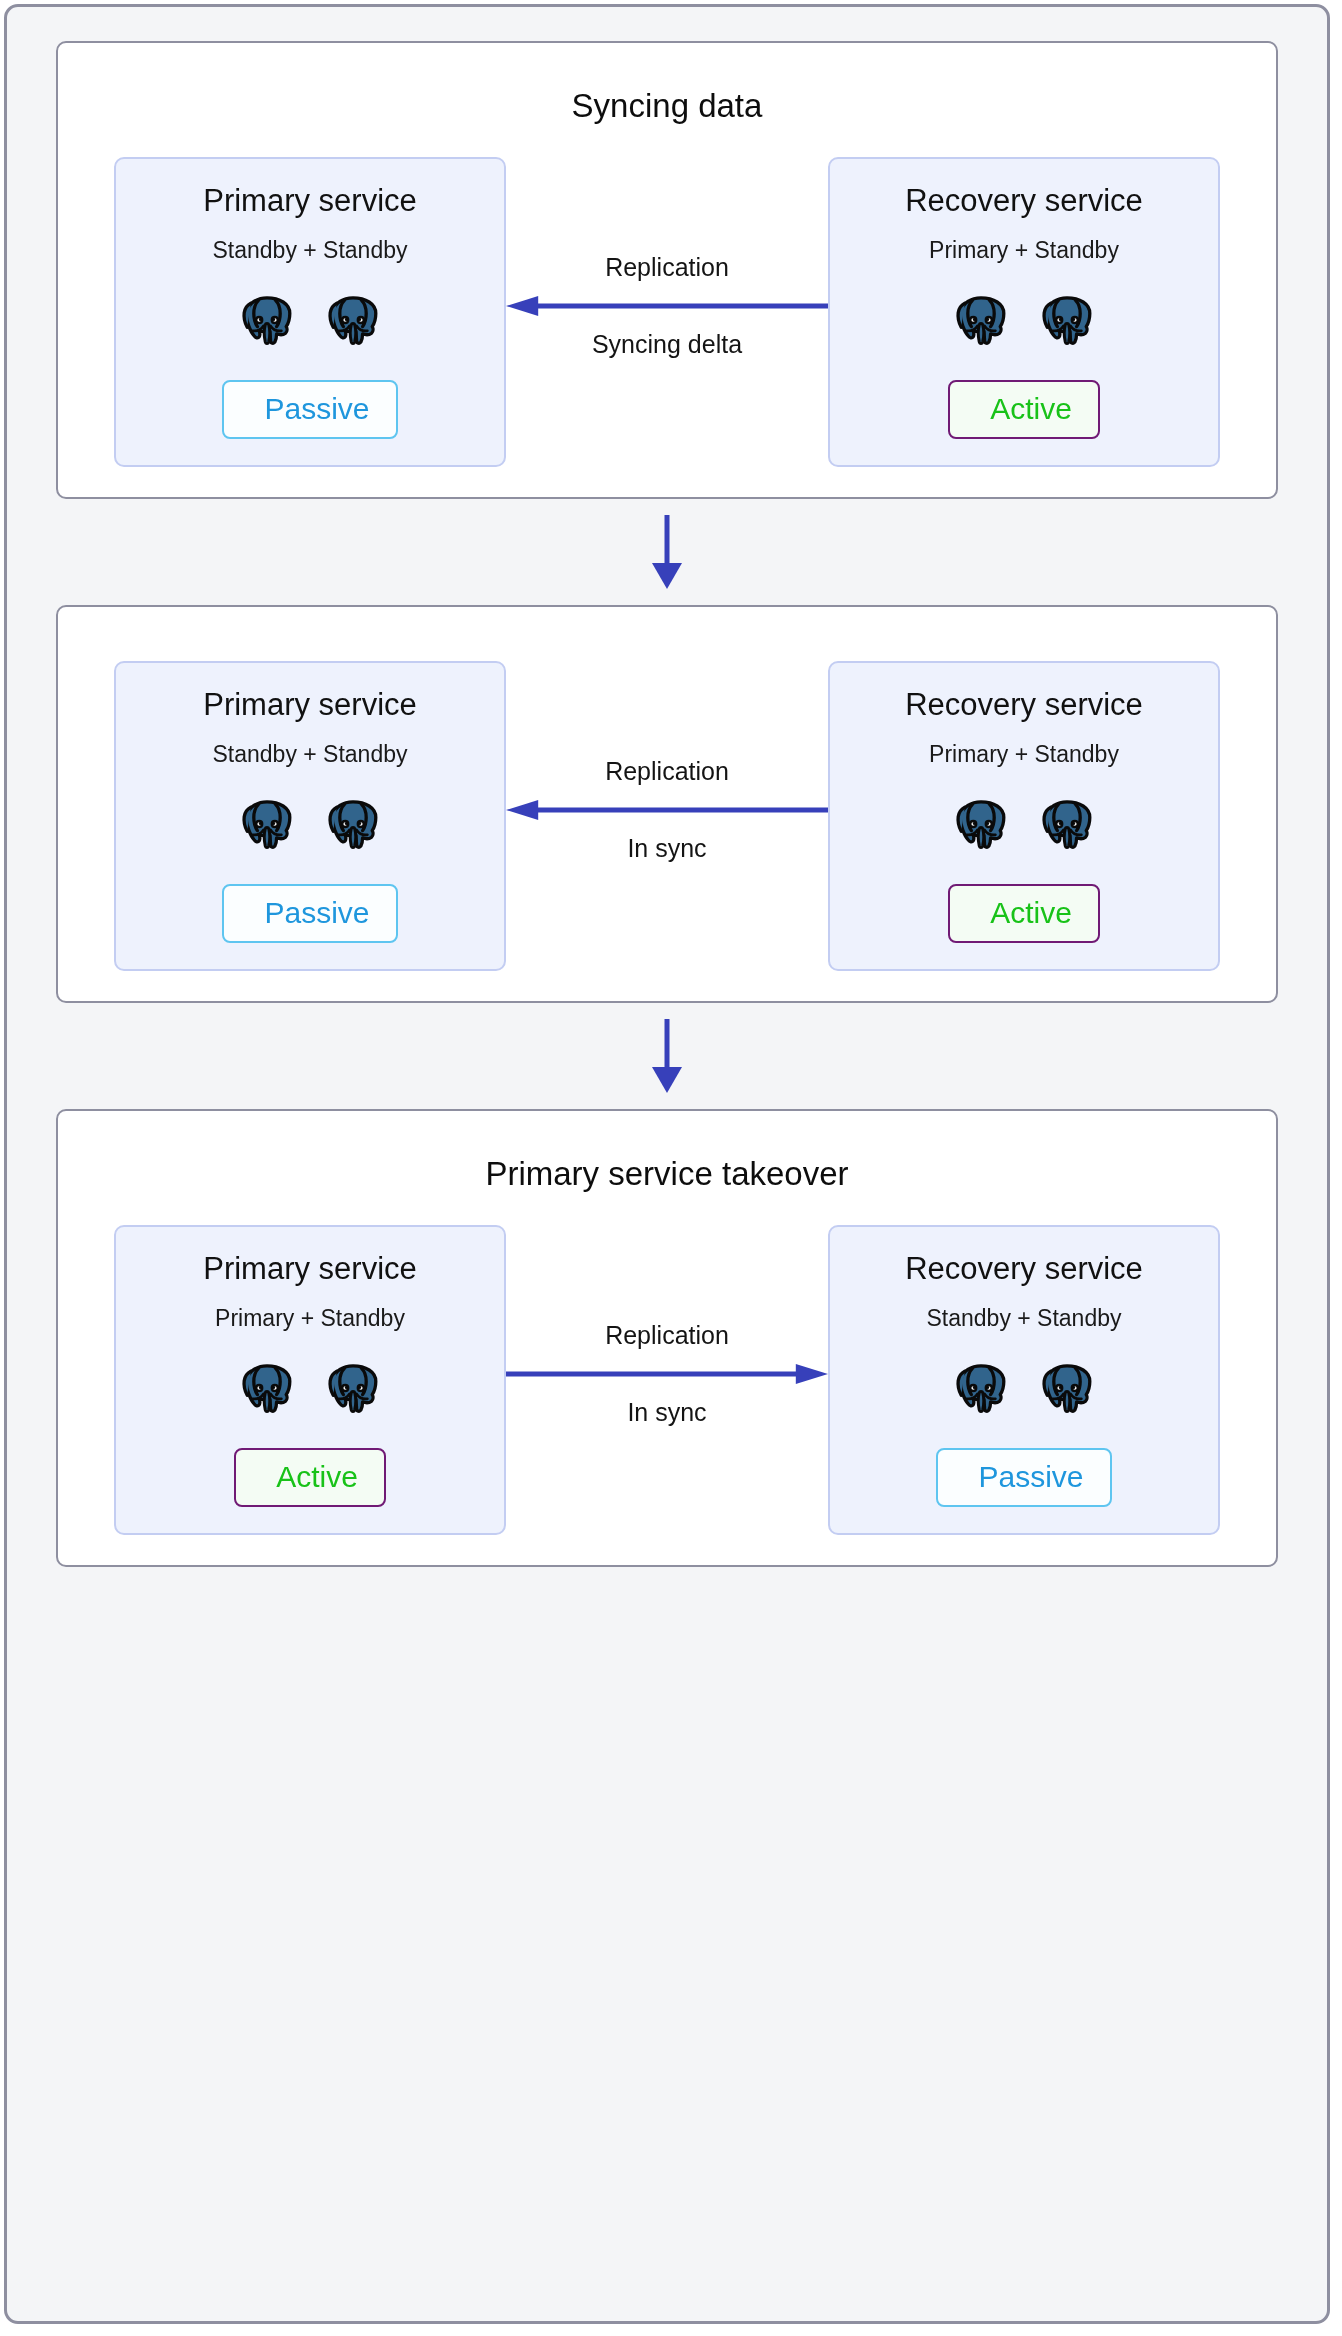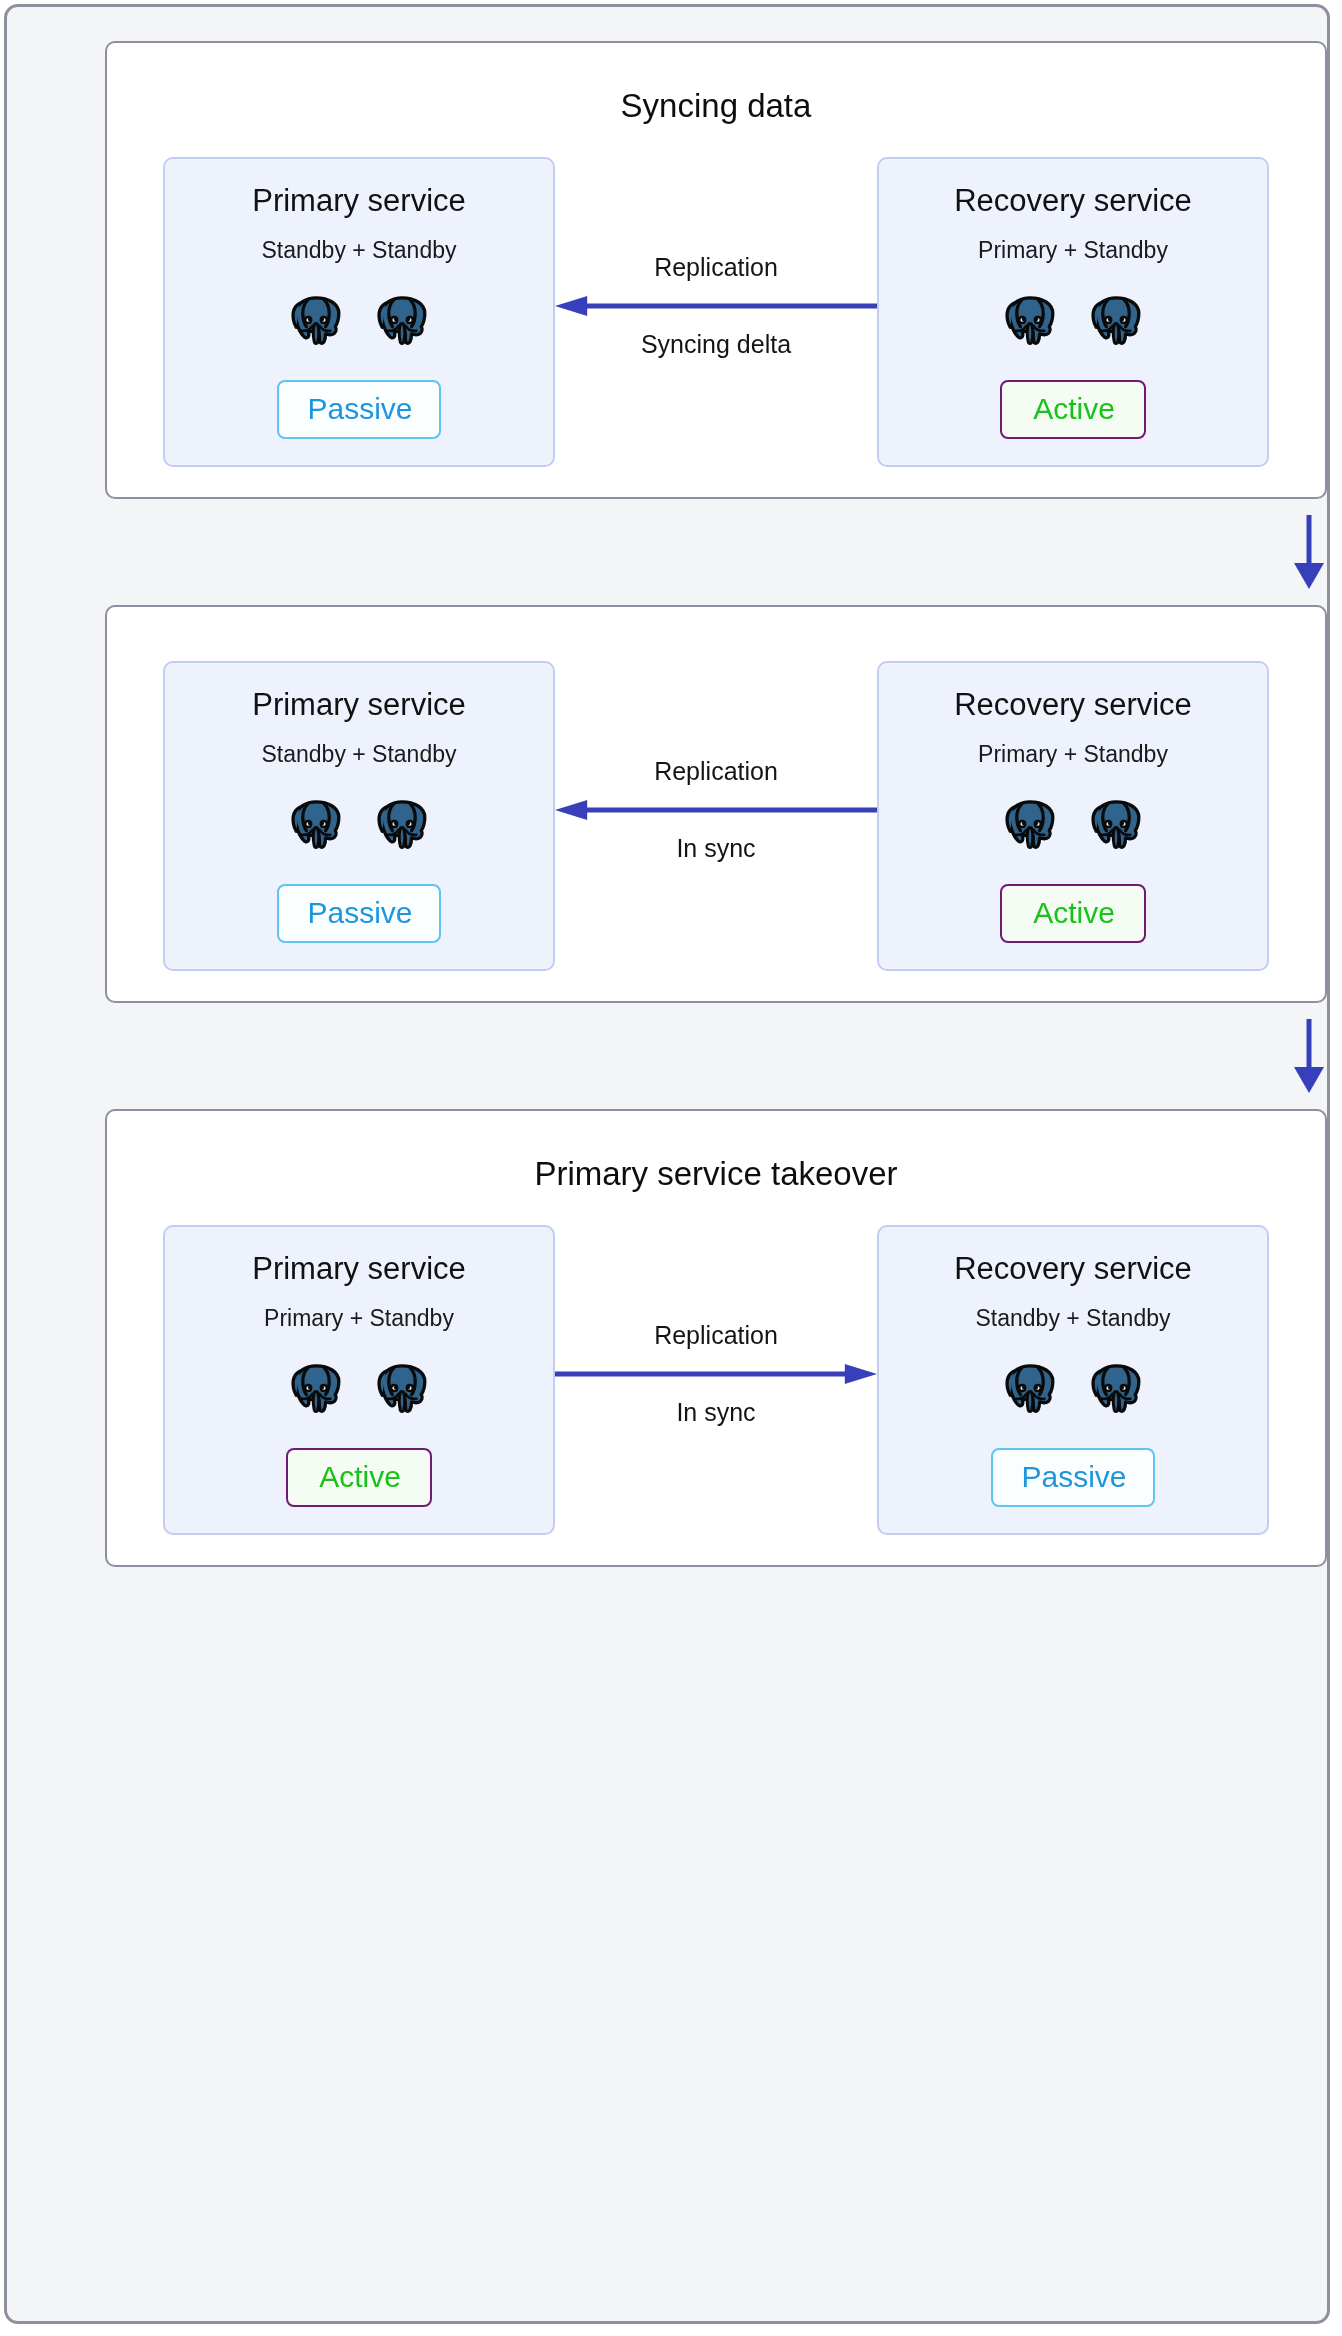--- a/index.html
+++ b/index.html
@@ -33,21 +33,21 @@
     color: #0d0d0d;
     font-weight: 400;
     margin-top: 47px;
     letter-spacing: .2px;
   }
 
   .stage-stack {
     margin-top: 34px;
     display: flex;
     flex-direction: column;
-    align-items: flex-end;
+    align-items: center;
     gap: 7px;
   }
 
   .stage-panel {
     box-sizing: border-box;
     width: 1222px;
     background: #ffffff;
     border: 2.5px solid #8e8fa0;
     border-radius: 10px;
     padding: 22px 0 30px 0;
@@ -104,21 +104,21 @@
     align-items: center;
     justify-content: center;
   }
 
   .pg-node { width: 60px; height: 60px; display: block; }
 
   .status-badge {
     margin-top: 30px;
     box-sizing: border-box;
     min-width: 146px;
-    padding: 9px 26px 11px 28px;
+    padding: 9px 26px 11px 40px;
     border-radius: 8px;
     font-size: 30px;
     text-align: center;
     line-height: 1.18;
     font-weight: 400;
   }
   .status-badge.passive {
     border: 2px solid #5ec5f0;
     background: #fbfeff;
     color: #1e96dd;

